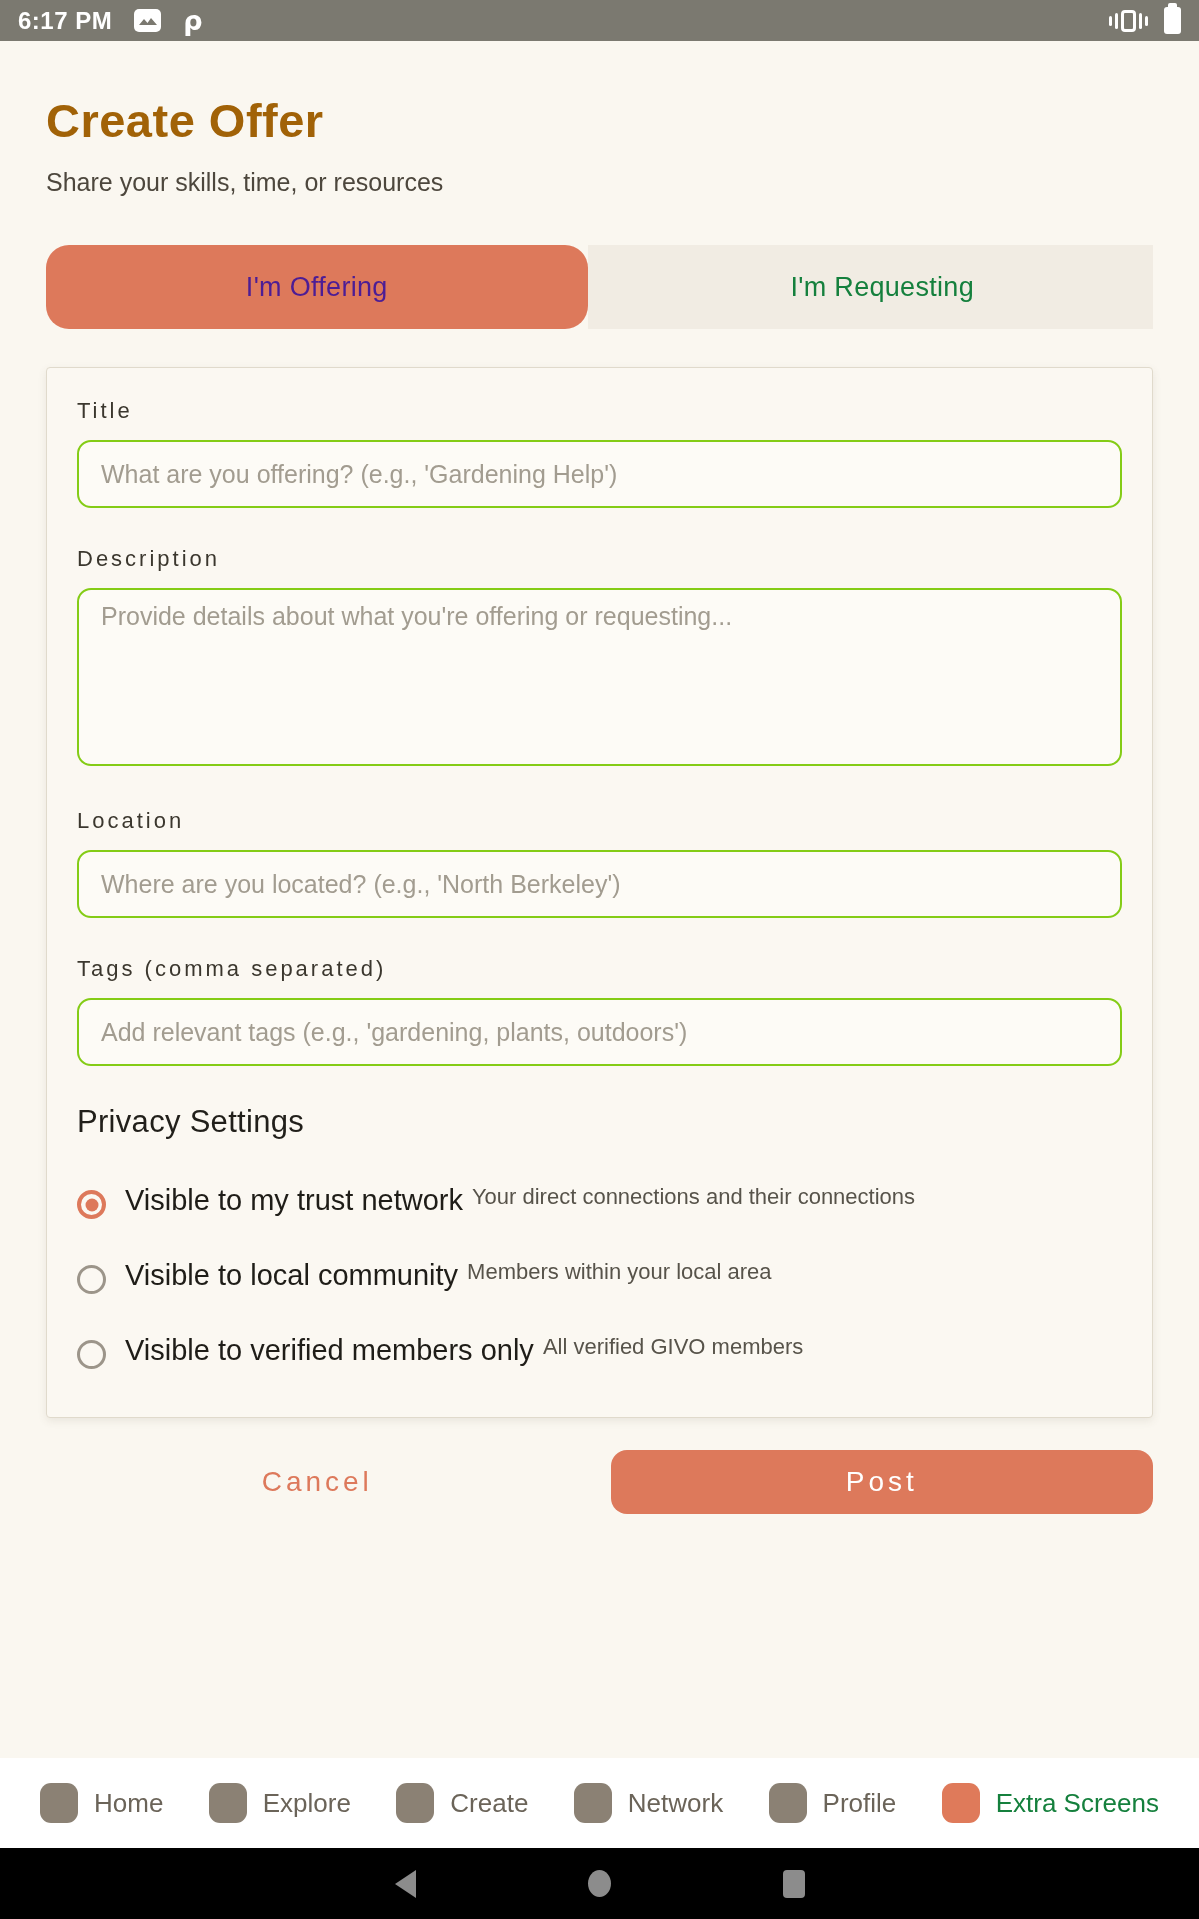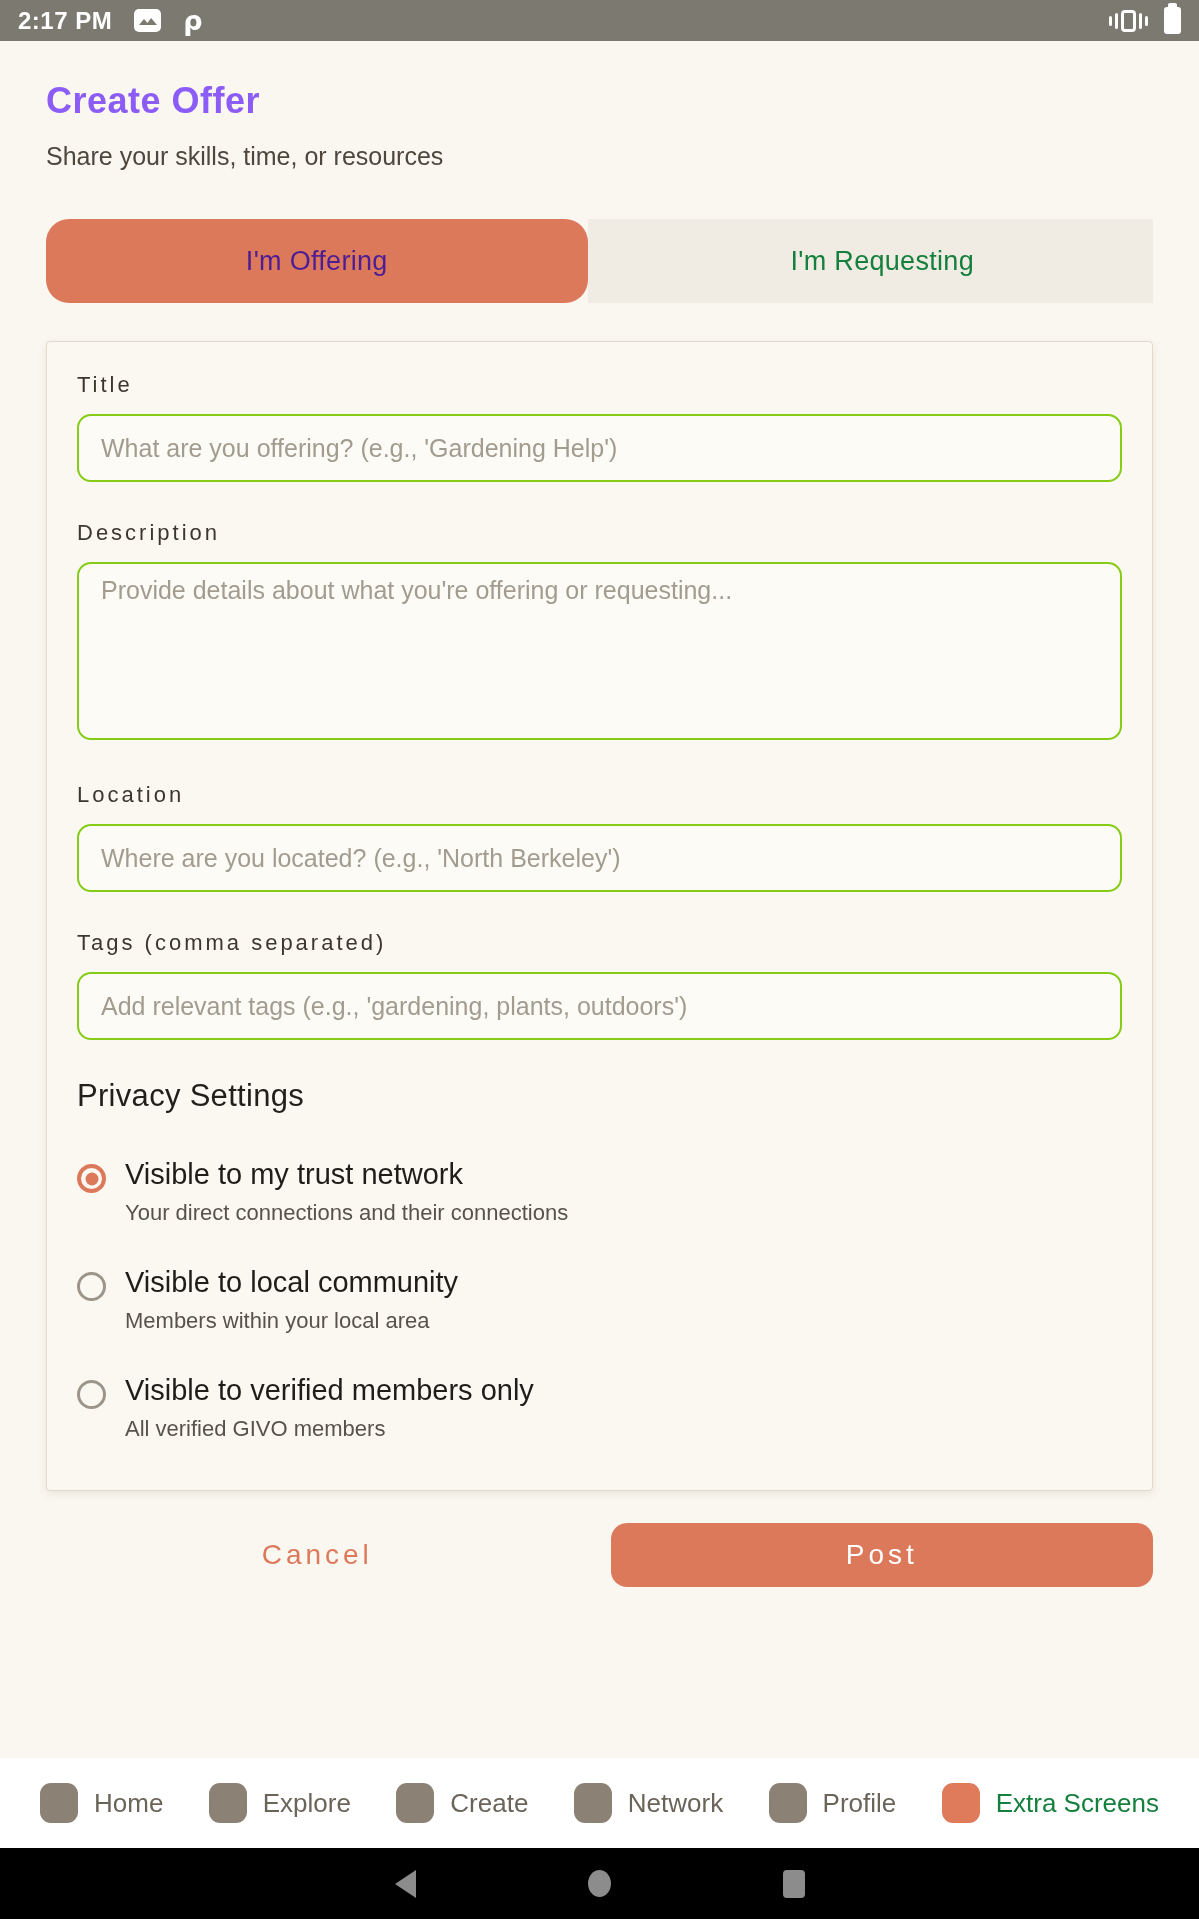--- a/index.html
+++ b/index.html
@@ -33,23 +33,23 @@
   .vib-wave { width: 3px; height: 10px; background: #fff; border-radius: 2px; }
   .vib-wave.tall { height: 16px; }
   .vib-phone { width: 15px; height: 22px; border: 3px solid #fff; border-radius: 4px; }
   .battery-icon { width: 17px; height: 27px; background: #fff; border-radius: 3px; position: relative; }
   .battery-icon::before { content: ""; position: absolute; top: -4px; left: 4px; width: 9px; height: 4px; background: #fff; border-radius: 2px 2px 0 0; }
 
   
   .content { flex: 1 1 auto; padding: 0 46px; overflow: hidden; }
 
   .page-title {
-    margin-top: 39px;
-    font-size: 36px; font-weight: 700;
-    color: #8b5cf6; letter-spacing: 0.5px;
+    margin-top: 52px;
+    font-size: 47px; font-weight: 700;
+    color: #a16207; letter-spacing: 0.5px;
   }
   .page-subtitle { margin-top: 20px; font-size: 25px; color: #4D473D; }
 
   .tabs { margin-top: 48px; display: flex; height: 84px; }
   .tab {
     flex: 1 1 0; border: none; cursor: pointer;
     font-family: "Liberation Sans", sans-serif;
     font-size: 27px; letter-spacing: 0.3px;
     display: flex; align-items: center; justify-content: center;
   }
@@ -99,21 +99,21 @@
     margin-top: 6px; margin-right: 19px;
     position: relative; background: transparent;
   }
   .radio-circle.selected { border: 4px solid #DD795B; }
   .radio-circle.selected::after {
     content: ""; position: absolute;
     left: 50%; top: 50%; transform: translate(-50%, -50%);
     width: 13px; height: 13px; border-radius: 50%;
     background: #DD795B;
   }
-  .radio-texts { display: flex; flex-direction: column; gap: 9px; }
+  .radio-texts { display: flex; flex-direction: row; gap: 9px; }
   .radio-label { font-size: 29px; color: #1F1D18; }
   .radio-desc { font-size: 22px; color: #57534A; }
 
   
   .actions { display: flex; gap: 22px; margin-top: 32px; height: 64px; }
   .btn {
     flex: 1 1 0; border: none; cursor: pointer;
     font-family: "Liberation Sans", sans-serif;
     font-size: 28px; letter-spacing: 4px;
     border-radius: 16px;
@@ -152,21 +152,21 @@
   .and-home { width: 23px; height: 27px; border-radius: 50%; background: #8C8C8C; }
   .and-recents { width: 22px; height: 28px; border-radius: 4px; background: #8C8C8C; }
 </style>
 </head>
 <body>
 
 <div class="screen">
 
   <div class="status-bar">
     <div class="status-left">
-      <span class="status-time">2:17 PM</span>
+      <span class="status-time">6:17 PM</span>
       <span class="sb-img-icon">
         <svg width="27" height="23" viewBox="0 0 27 23">
             <path d="M5 16 l5 -6 l3.5 4 l3.5 -5 l6 7 z" fill="#7B7970"></path>
           </svg>
       </span>
       <span class="sb-p-icon">ρ</span>
     </div>
     <div class="status-right">
       <span class="vibrate-icon">
         <span class="vib-wave"></span>

